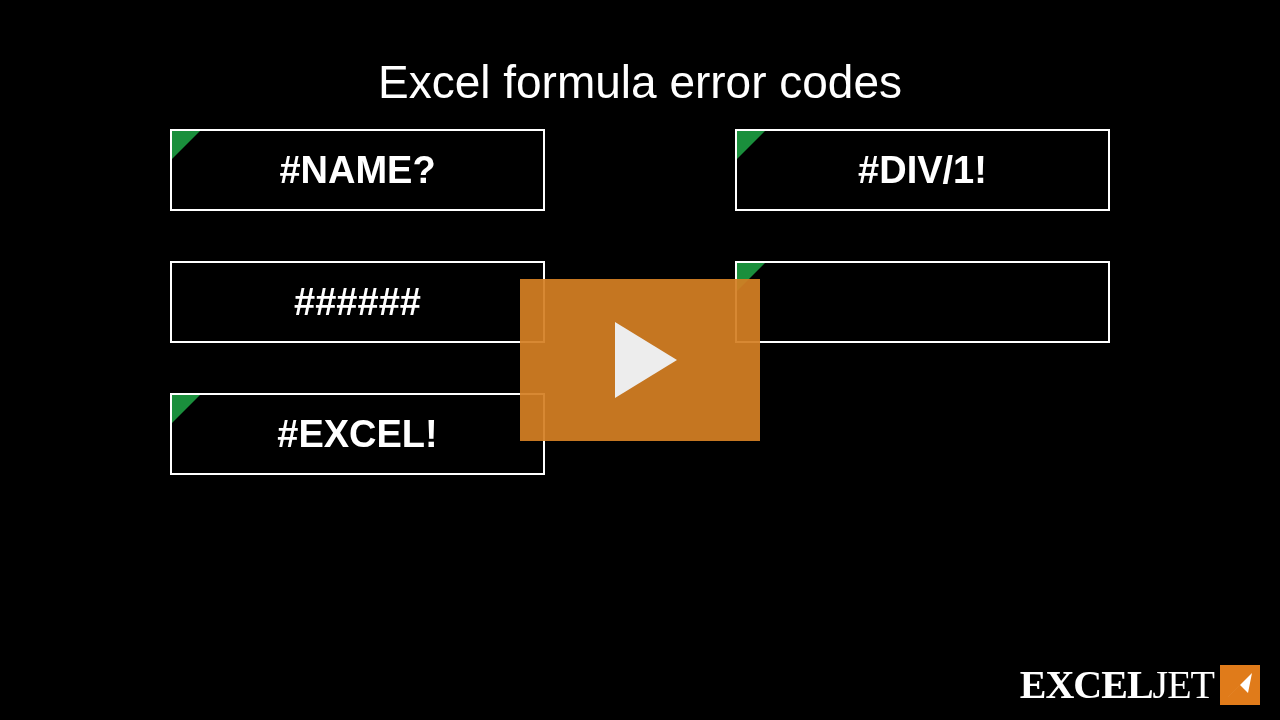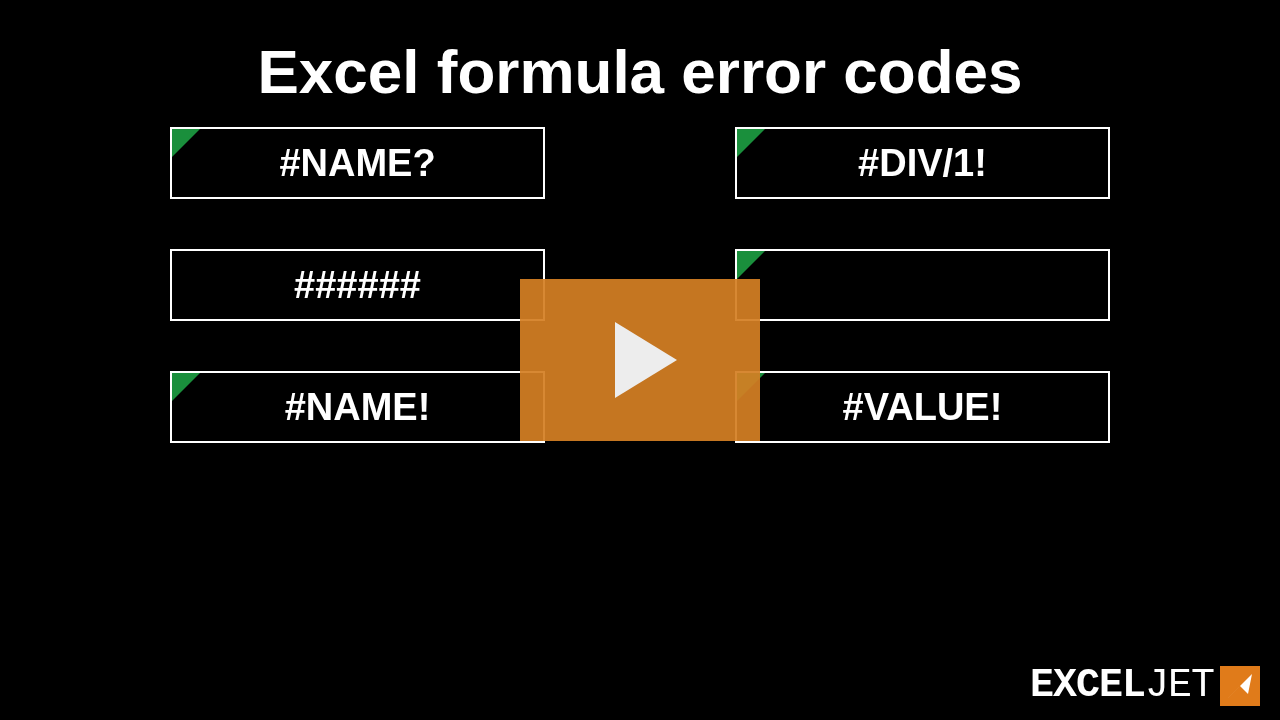--- a/index.html
+++ b/index.html
@@ -5,36 +5,36 @@
   * { margin: 0; padding: 0; box-sizing: border-box; }
   html, body { width: 1280px; height: 720px; overflow: hidden; }
   body {
     background: #000;
     color: #fff;
     font-family: "Segoe UI", Arial, sans-serif;
     position: relative;
   }
   .title {
     text-align: center;
-    font-size: 62px;
-    font-weight: 700;
-    padding-top: 36px;
+    font-size: 46px;
+    font-weight: 400;
+    padding-top: 55px;
     padding-bottom: 20px;
   }
   .grid {
     width: 940px;
     margin: 0 auto;
     display: grid;
     grid-template-columns: 1fr 1fr;
     column-gap: 190px;
     row-gap: 50px;
   }
   .cell {
     border: 2px solid #fff;
-    height: 72px;
+    height: 82px;
     position: relative;
     display: flex;
     align-items: center;
     justify-content: center;
     font-size: 38px;
     font-weight: 700;
   }
   .cell .corner {
     position: absolute;
     top: 0; left: 0;
@@ -66,21 +66,21 @@
     right: 20px; bottom: 12px;
     display: flex;
     align-items: center;
     gap: 6px;
   }
   .logo-text {
     font-size: 40px;
     font-weight: 800;
     letter-spacing: -1px;
     color: #fff;
-    font-family: Liberation Mono, monospace;
+    font-family: Liberation Serif, serif;
   }
   .logo-text .thin { font-weight: 400; }
   .logo-icon {
     width: 40px; height: 40px;
     background: #e07b1a;
     position: relative;
   }
   .logo-icon svg { position: absolute; inset: 0; }
 </style>
 </head>
@@ -98,25 +98,21 @@
     <span>#DIV/1!</span>
   </div>
   <div class="cell">
     <span>######</span>
   </div>
   <div class="cell">
     <span class="corner"></span>
   </div>
   <div class="cell">
     <span class="corner"></span>
-    <span>#NAME!</span>
-  </div>
-  <div class="cell">
-    <span class="corner"></span>
-    <span>#VALUE!</span>
+    <span>#EXCEL!</span>
   </div>
 </div>
 
 <div class="play">
   <div class="tri"></div>
 </div>
 
 <div class="logo">
   <span class="logo-text">
     <span>EXCEL</span><span class="thin">JET</span>

